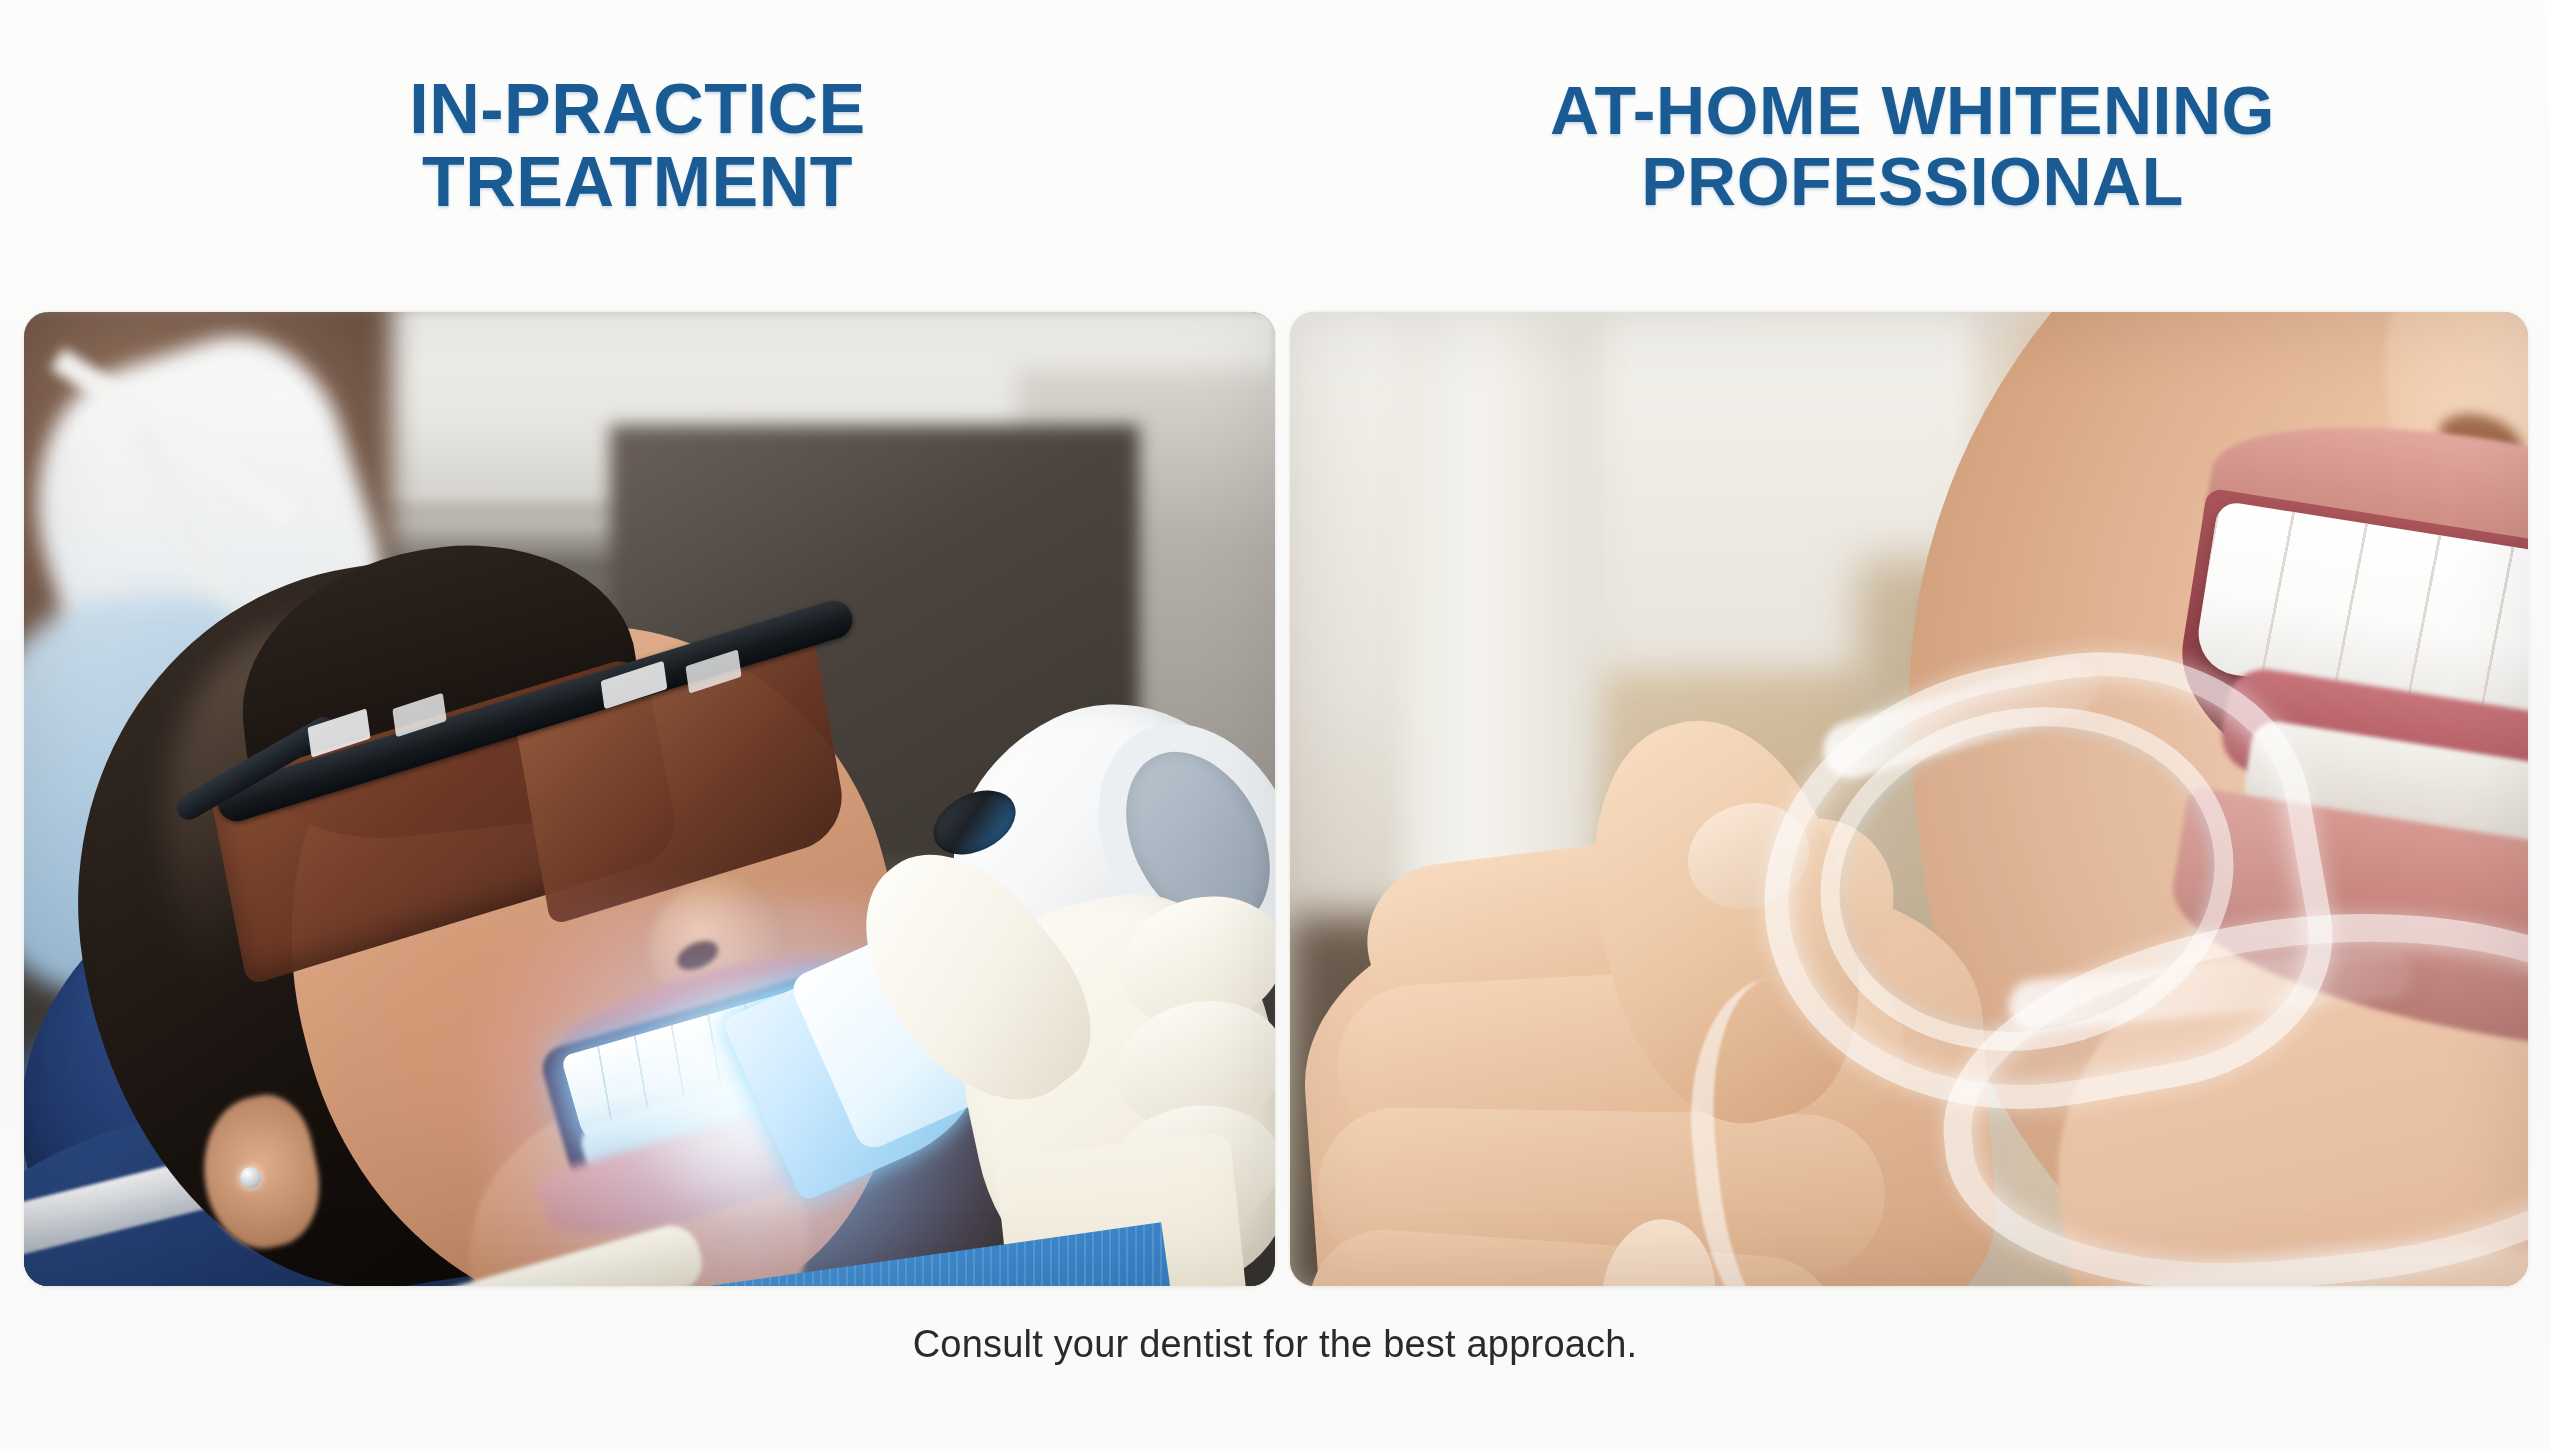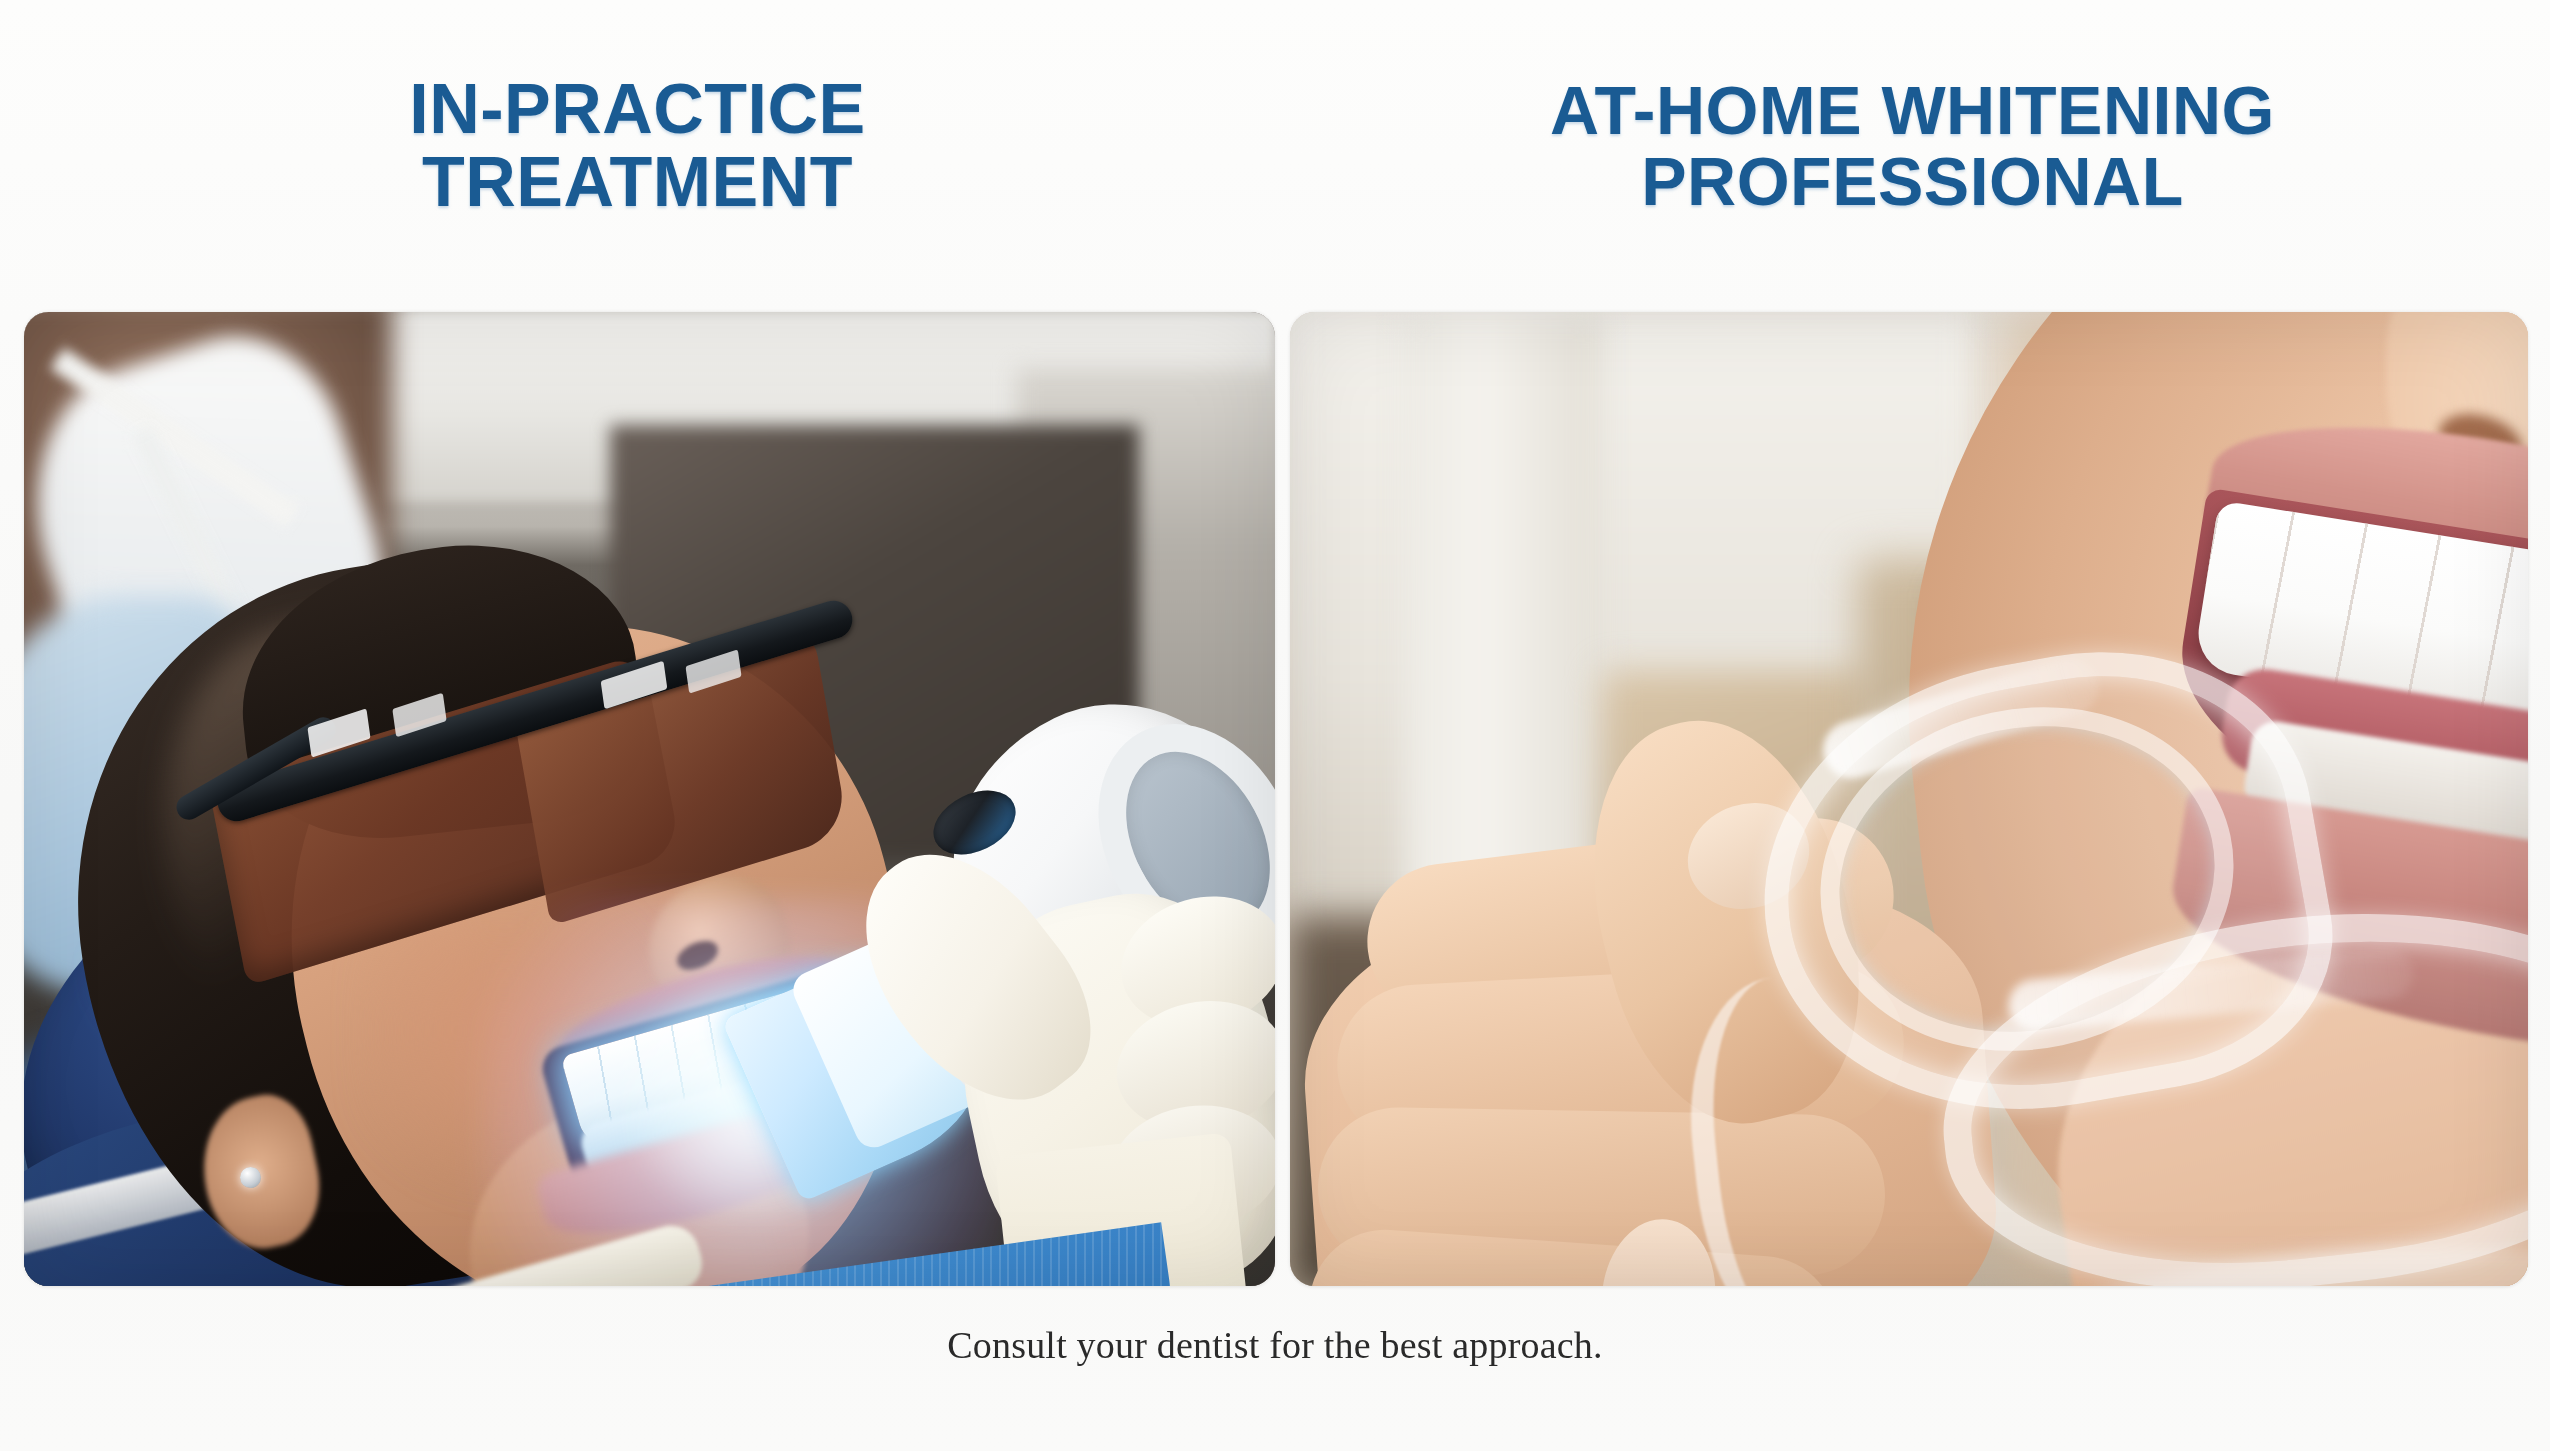--- a/index.html
+++ b/index.html
@@ -578,21 +578,20 @@
   
   .vig{inset:0;box-shadow:inset 0 0 85px rgba(0,0,0,.10);pointer-events:none;}
 
   
   .caption{
     position:absolute;left:0;right:0;top:1323px;
     text-align:center;
     color:#2a2a2a;
     font-size:38px;
     letter-spacing:0.2px;
-    font-family:Liberation Serif, serif;
   }
 </style>
 </head>
 <body>
 
 <div class="page">
 
   <div class="headings">
     <div class="head-col left">
       <div class="line">IN-PRACTICE</div>

